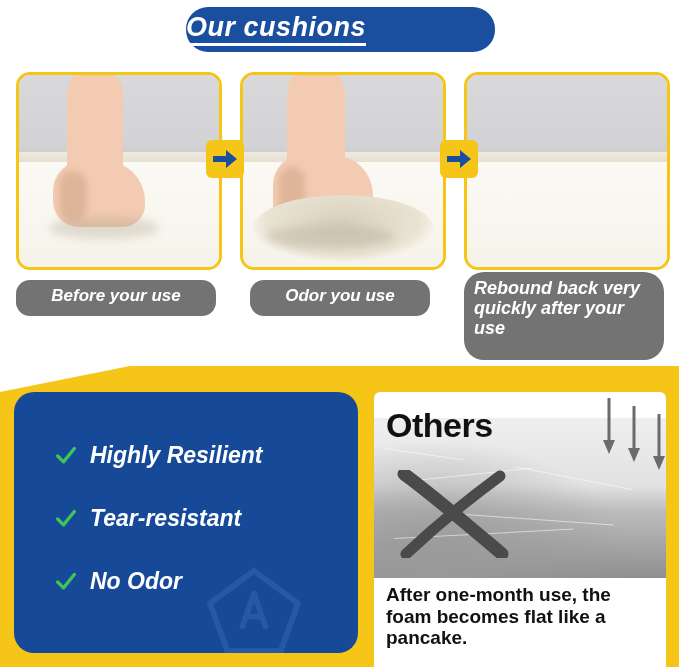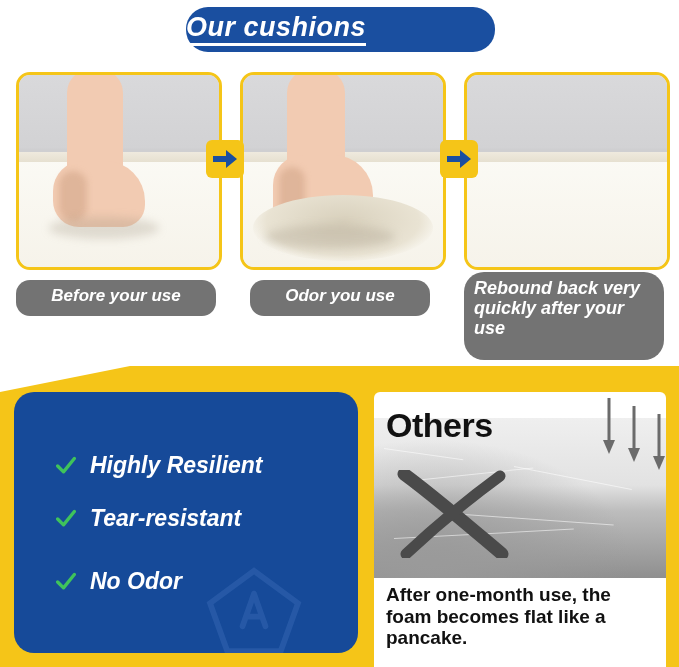--- a/index.html
+++ b/index.html
@@ -170,21 +170,21 @@
     border-radius: 20px 20px 20px 20px;
     overflow: hidden;
   }
   .feature-row {
     position: absolute;
     left: 42px;
     display: flex;
     align-items: center;
     gap: 14px;
   }
-  #feature-0 { top: 60px; }
+  #feature-0 { top: 50px; }
   #feature-1 { top: 113px; }
   #feature-2 { top: 176px; }
   .check-icon {
     width: 20px;
     height: 20px;
     flex: 0 0 20px;
   }
   .feature-label {
     color: #ffffff;
     font-size: 23px;

